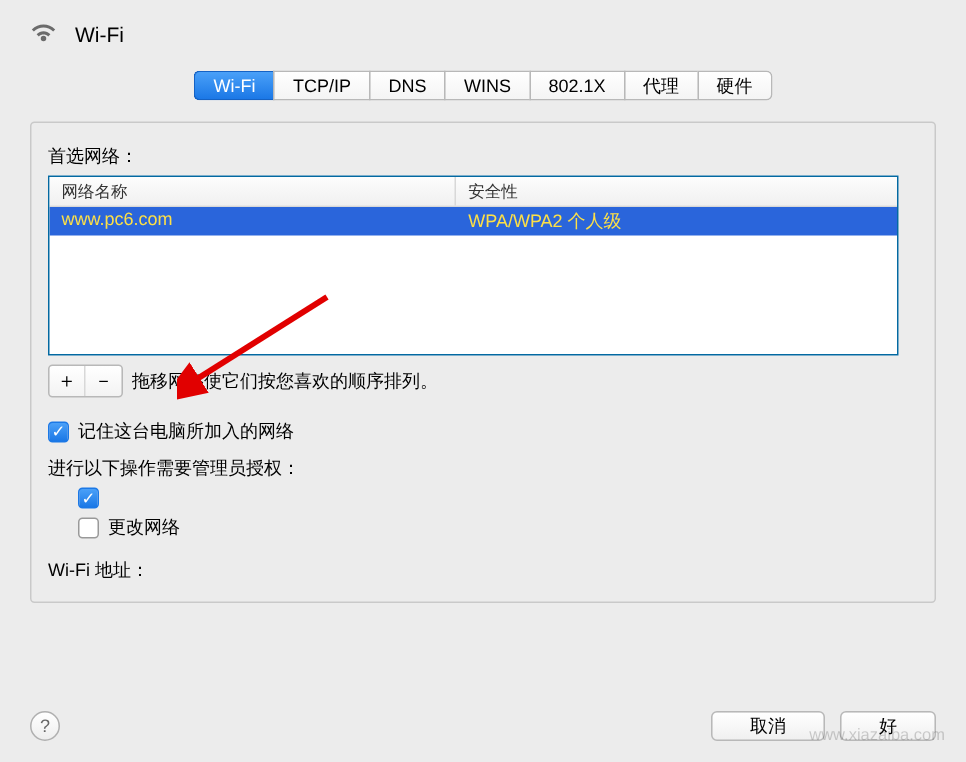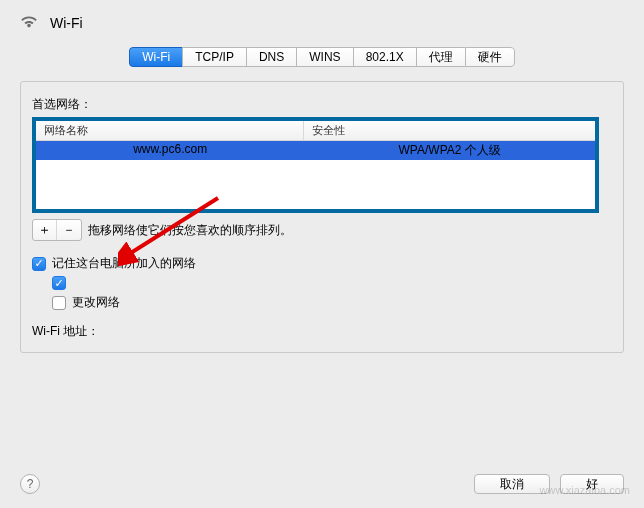--- a/index.html
+++ b/index.html
@@ -52,44 +52,43 @@
     .panel {
       margin: 14px 20px 10px 20px;
       padding: 14px 24px 12px 11px;
       border: 1px solid #c9c9c9;
       border-radius: 3px;
       background: #ececec;
       position: relative;
     }
     .label { font-size: 12px; margin-bottom: 4px; }
     .networks {
-      border: 4px solid #0369a1;
+      border: 1px solid #0369a1;
       background: #fff;
-      height: 96px;
+      height: 120px;
       overflow: hidden;
     }
     .net-header {
       display: flex;
       background: linear-gradient(#fdfdfd, #f0f0f0);
       border-bottom: 1px solid #d8d8d8;
       font-size: 11px;
       color: #333;
     }
     .net-header div {
       padding: 2px 8px;
       border-right: 1px solid #d8d8d8;
     }
     .col-name { flex: 0 0 48%; }
     .col-sec { flex: 1; border-right: none !important; }
     .net-row {
       display: flex;
       background: #2a65db;
-      color: #000000;
-      font-size: 12px;
-      text-align: center;
+      color: #fde047;
+      font-size: 12px;
     }
     .net-row div { padding: 1px 8px; }
     .addrm {
       display: flex;
       align-items: center;
       gap: 6px;
       margin-top: 6px;
     }
     .btn-group {
       display: flex;
@@ -231,20 +230,21 @@
       <div class="btn-sm">－</div>
     </div>
     <span class="hint">拖移网络使它们按您喜欢的顺序排列。</span>
   </div>
 
   <div class="check-row">
     <div class="checkbox checked">✓</div>
     <span>记住这台电脑所加入的网络</span>
   </div>
 
+  <div class="label sub-label">进行以下操作需要管理员授权：</div>
   <div class="indent">
     <div class="check-row">
       <div class="checkbox checked">✓</div>
     </div>
     <div class="check-row">
       <div class="checkbox"></div>
       <span>更改网络</span>
     </div>
   </div>
 

